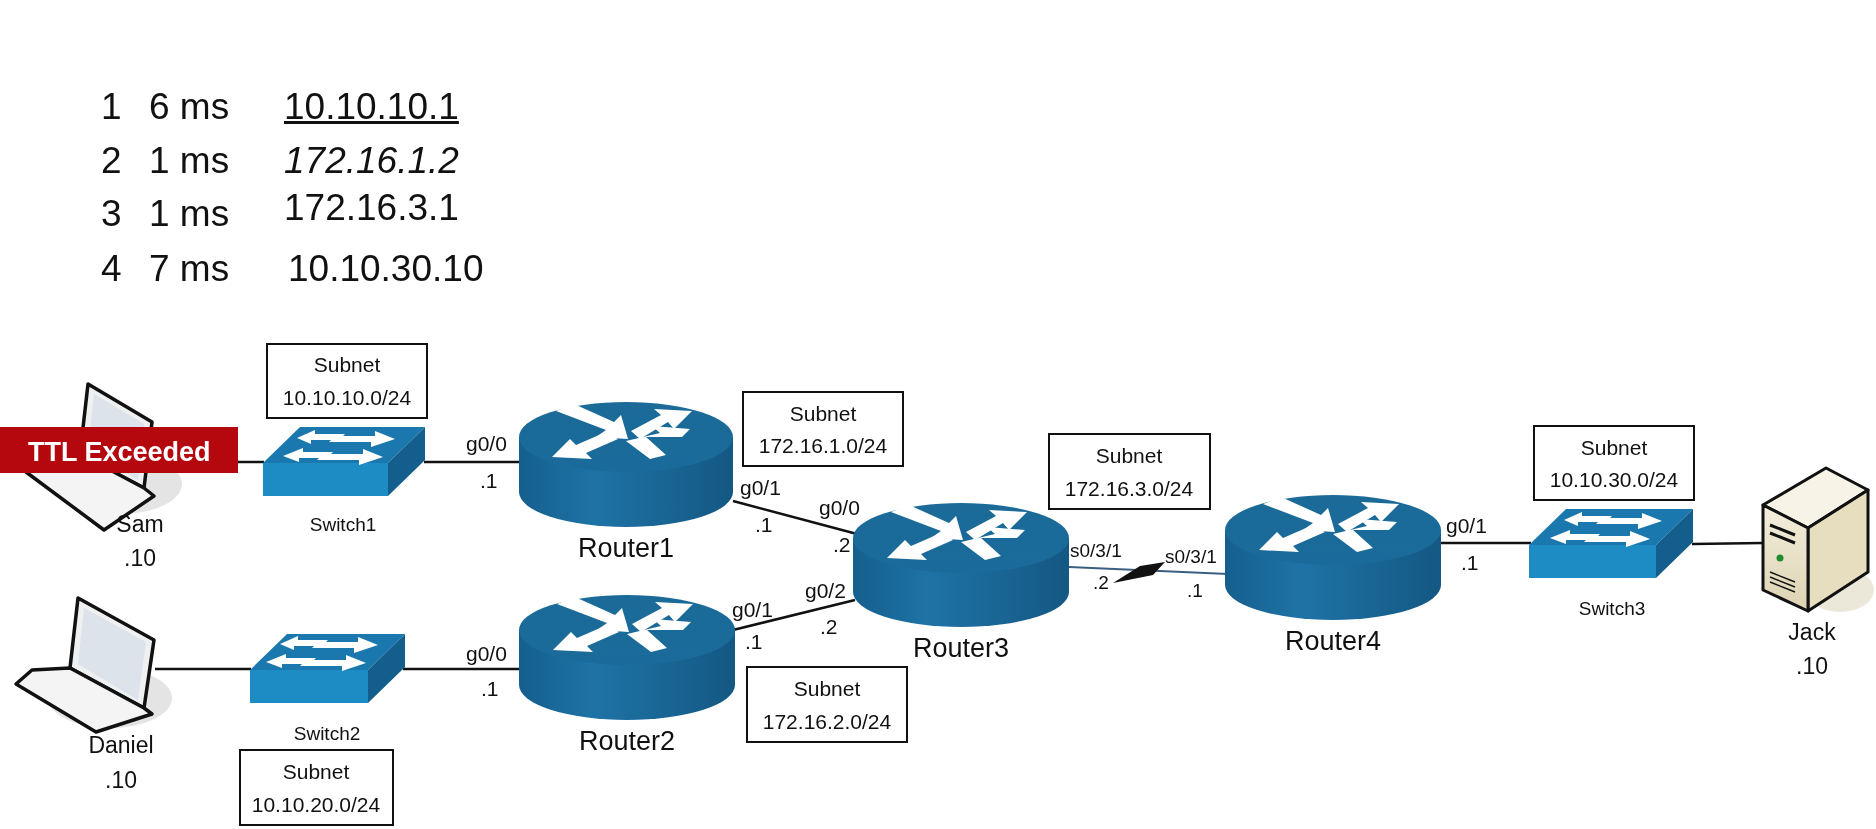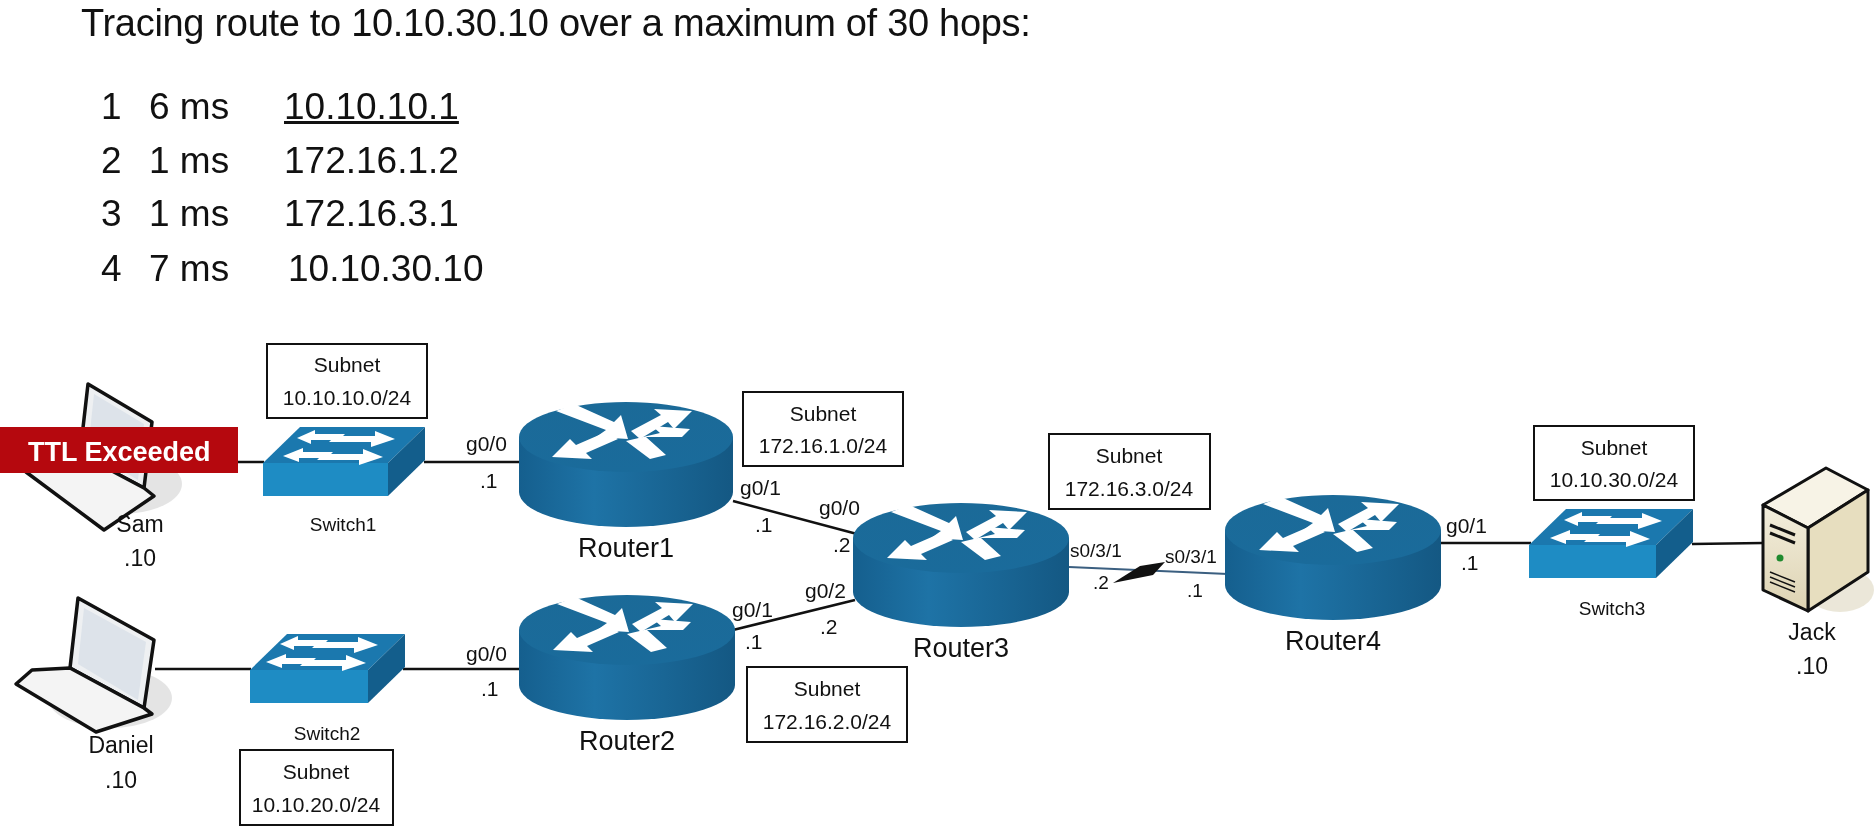--- a/index.html
+++ b/index.html
@@ -8,37 +8,36 @@
   #stage { position: absolute; left: 0; top: 0; width: 1876px; height: 829px; }
   .title { position: absolute; left: 81px; top: 2px; font-size: 38px; white-space: nowrap; letter-spacing: -0.3px; }
   .hop { position: absolute; font-size: 37px; white-space: nowrap; }
   .lbl { font-family: "Liberation Sans", "DejaVu Sans", sans-serif; fill: #111; }
 </style>
 </head>
 <body>
 
 <div id="stage">
 
-  <div class="title">Tracing route to 10.10.30.10 over a maximum of 30 hops:</div>
 
   <div>
     <div>
       <span class="hop" style="left:101px;top:86px;">1</span>
       <span class="hop" style="left:149px;top:86px;">6 ms</span>
       <span class="hop" style="left:284px;top:86px;text-decoration:underline;">10.10.10.1</span>
     </div>
     <div>
       <span class="hop" style="left:101px;top:140px;">2</span>
       <span class="hop" style="left:149px;top:140px;">1 ms</span>
-      <span class="hop" style="left:284px;top:140px;">172.16.1.2</span>
+      <span class="hop" style="left:284px;top:140px;font-style:italic;">172.16.1.2</span>
     </div>
     <div>
       <span class="hop" style="left:101px;top:193px;">3</span>
       <span class="hop" style="left:149px;top:193px;">1 ms</span>
-      <span class="hop" style="left:284px;top:193px;">172.16.3.1</span>
+      <span class="hop" style="left:284px;top:187px;">172.16.3.1</span>
     </div>
     <div>
       <span class="hop" style="left:101px;top:248px;">4</span>
       <span class="hop" style="left:149px;top:248px;">7 ms</span>
       <span class="hop" style="left:288px;top:248px;">10.10.30.10</span>
     </div>
   </div>
 
   <svg width="1876" height="829" style="position:absolute;left:0;top:0;">
     <defs>

